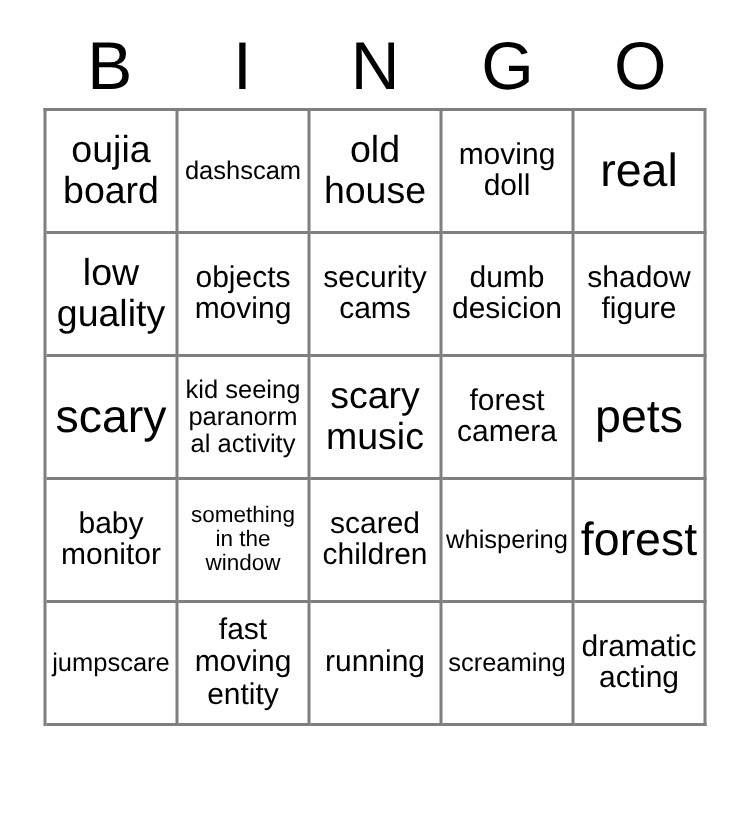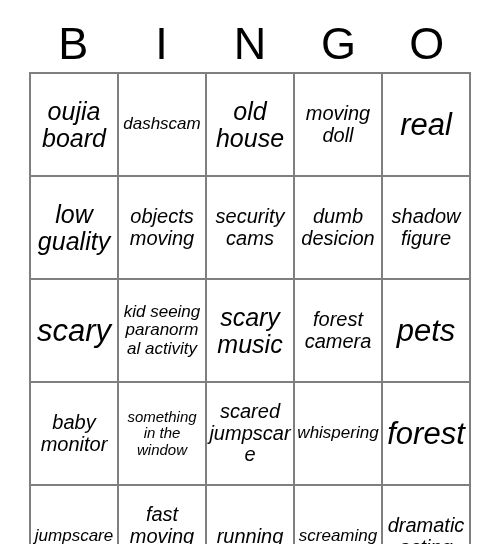--- a/index.html
+++ b/index.html
@@ -47,31 +47,30 @@
     border-left: 2px solid #7f7f7f;
     box-sizing: border-box;
   }
   .bingo-row {
     display: flex;
     width: 100%;
   }
   .bingo-cell {
     flex: 1 1 0;
     width: 88px;
-    height: 103px;
+    height: 82px;
     box-sizing: border-box;
     border-right: 2px solid #7f7f7f;
     border-bottom: 2px solid #7f7f7f;
     display: flex;
     align-items: center;
     justify-content: center;
     text-align: center;
     padding: 11px 2px;
     overflow: hidden;
-    font-style: italic;
   }
   .cell-text {
     display: block;
     width: 100%;
     line-height: 1.07;
     color: #000000;
     word-wrap: break-word;
   }
 
   
@@ -151,21 +150,21 @@
     </div>
 
     <div class="bingo-row">
       <div class="bingo-cell">
           <span class="cell-text fs-md">baby monitor</span>
         </div>
       <div class="bingo-cell">
           <span class="cell-text fs-sm">something in the window</span>
         </div>
       <div class="bingo-cell">
-          <span class="cell-text fs-md">scared jumpscare</span>
+          <span class="cell-text fs-md">scared children</span>
         </div>
       <div class="bingo-cell">
           <span class="cell-text fs-xs">whispering</span>
         </div>
       <div class="bingo-cell">
           <span class="cell-text fs-xl">forest</span>
         </div>
     </div>
 
     <div class="bingo-row">

